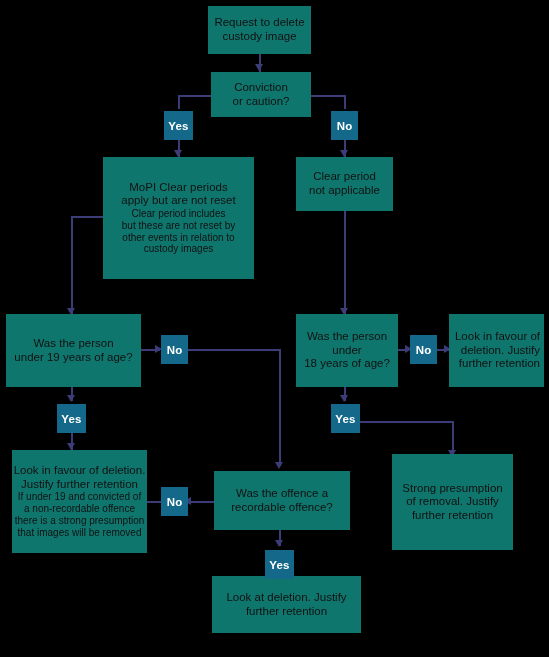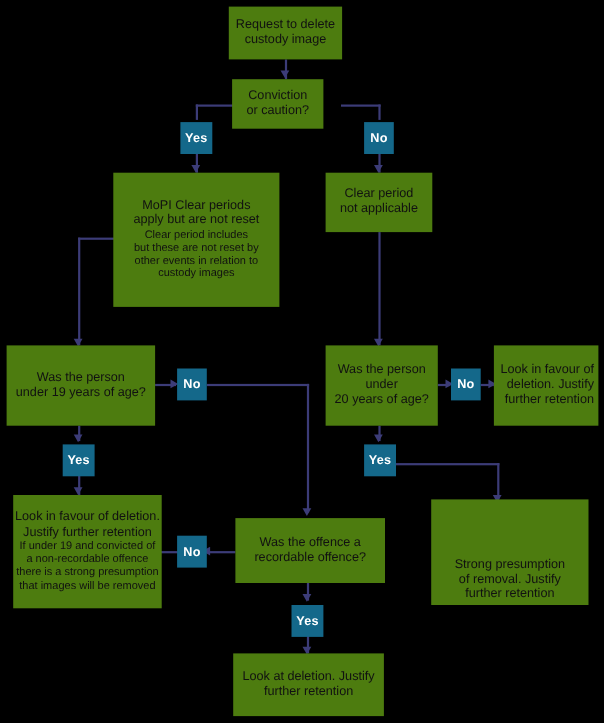--- a/index.html
+++ b/index.html
@@ -11,21 +11,21 @@
     position: relative;
     width: 549px;
     height: 657px;
     background: #000000;
     font-family: "Liberation Sans", sans-serif;
     overflow: hidden;
   }
   .node {
     position: absolute;
     box-sizing: border-box;
-    background: #4d7c0f;
+    background: #0f766e;
     border: 2px solid #2a २2a5c;
     border-color: #2a2a5c;
     display: flex;
     flex-direction: column;
     align-items: center;
     justify-content: center;
     text-align: center;
     color: #111111;
     line-height: 1.18;
     padding: 2px 4px;
@@ -138,21 +138,21 @@
   <div class="arrow down" style="left:275px; top:540px;"></div>
 
   <div class="seg v" style="left:279px; top:578px; height:16px;"></div>
   <div class="arrow down" style="left:275px; top:588px;"></div>
 
   <div class="node" style="left:208px; top:6px; width:103px; height:48px;">
     <span class="ln t-main">Request to delete</span>
     <span class="ln t-main">custody image</span>
   </div>
 
-  <div class="node" style="left:211px; top:72px; width:83px; height:45px;">
+  <div class="node" style="left:211px; top:72px; width:100px; height:45px;">
     <span class="ln t-main">Conviction</span>
     <span class="ln t-main">or caution?</span>
   </div>
 
   <div class="node" style="left:103px; top:157px; width:151px; height:122px;">
     <span class="ln t-main">MoPI Clear periods</span>
     <span class="ln t-main">apply but are not reset</span>
     <span class="ln t-sub">Clear period includes</span>
     <span class="ln t-sub">but these are not reset by</span>
     <span class="ln t-sub">other events in relation to</span>
@@ -165,21 +165,21 @@
   </div>
 
   <div class="node" style="left:6px; top:314px; width:135px; height:73px;">
     <span class="ln t-main">Was the person</span>
     <span class="ln t-main">under 19 years of age?</span>
   </div>
 
   <div class="node" style="left:296px; top:314px; width:102px; height:73px;">
     <span class="ln t-main">Was the person</span>
     <span class="ln t-main">under</span>
-    <span class="ln t-main">20 years of age?</span>
+    <span class="ln t-main">18 years of age?</span>
   </div>
 
   <div class="node" style="left:449px; top:314px; width:95px; height:73px;align-items:flex-end;">
     <span class="ln t-main">Look in favour of</span>
     <span class="ln t-main">deletion. Justify</span>
     <span class="ln t-main">further retention</span>
   </div>
 
   <div class="node" style="left:12px; top:450px; width:135px; height:103px;">
     <span class="ln t-main">Look in favour of deletion.</span>
@@ -188,27 +188,27 @@
     <span class="ln t-sub">a non-recordable offence</span>
     <span class="ln t-sub">there is a strong presumption</span>
     <span class="ln t-sub">that images will be removed</span>
   </div>
 
   <div class="node" style="left:214px; top:471px; width:136px; height:59px;">
     <span class="ln t-main">Was the offence a</span>
     <span class="ln t-main">recordable offence?</span>
   </div>
 
-  <div class="node" style="left:392px; top:454px; width:143px; height:96px;justify-content:flex-end;">
+  <div class="node" style="left:392px; top:454px; width:121px; height:96px;">
     <span class="ln t-main">Strong presumption</span>
     <span class="ln t-main">of removal. Justify</span>
     <span class="ln t-main">further retention</span>
   </div>
 
-  <div class="node" style="left:212px; top:594px; width:137px; height:57px;">
+  <div class="node" style="left:212px; top:576px; width:149px; height:57px;">
     <span class="ln t-main">Look at deletion. Justify</span>
     <span class="ln t-main">further retention</span>
   </div>
 
   <div class="badge" style="left:164px; top:111px; width:29px; height:29px;">Yes</div>
   <div class="badge" style="left:331px; top:111px; width:27px; height:29px;">No</div>
   <div class="badge" style="left:161px; top:335px; width:27px; height:29px;">No</div>
   <div class="badge" style="left:57px; top:404px; width:29px; height:29px;">Yes</div>
   <div class="badge" style="left:410px; top:335px; width:27px; height:29px;">No</div>
   <div class="badge" style="left:331px; top:404px; width:29px; height:29px;">Yes</div>

